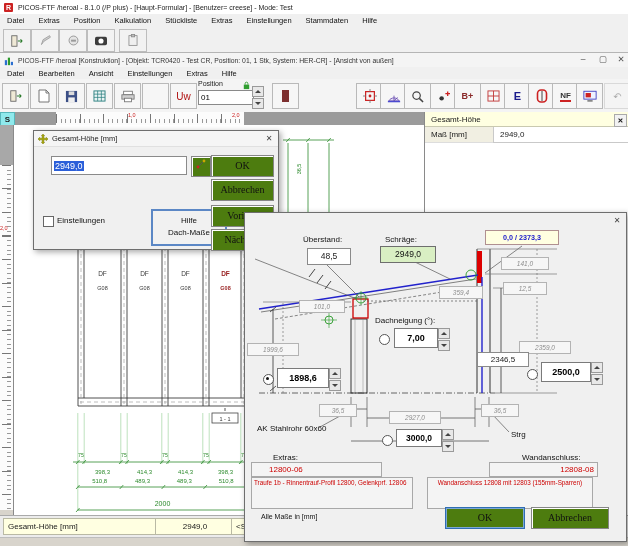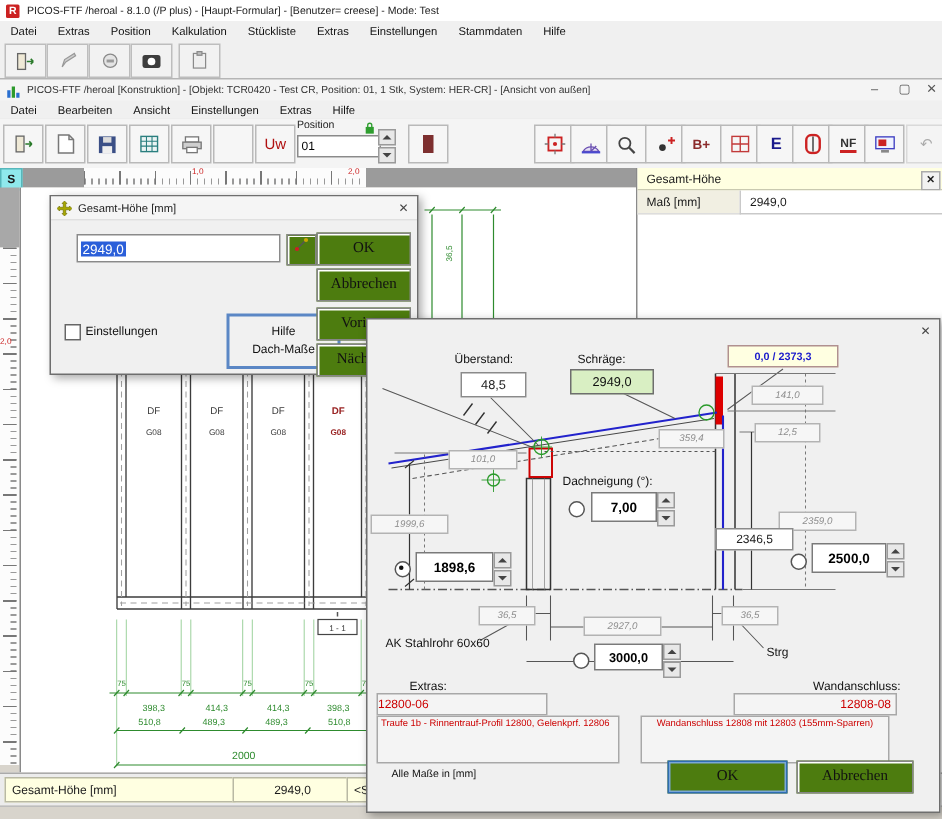--- a/index.html
+++ b/index.html
@@ -490,22 +490,22 @@
       </div>
     <div class="spin-b">
         <div class="tri-dn"></div>
       </div>
   </div>
 
   <span class="lbl" style="left:12px;top:211px;">AK Stahlrohr 60x60</span>
   <span class="lbl" style="left:266px;top:217px;">Strg</span>
 
   <span class="lbl" style="left:28px;top:240px;">Extras:</span>
-  <div class="codebox" style="left:6px;top:249px;width:112px;height:13px;padding-left:0;">12800-06</div>
+  <div class="codebox" style="left:6px;top:249px;width:112px;height:13px;padding-left:17px;">12800-06</div>
   <div class="descbox" style="left:6px;top:264px;width:162px;height:32px;">Traufe 1b - Rinnentrauf-Profil 12800, Gelenkprf. 12806</div>
-  <span class="lbl" style="left:277px;top:240px;margin-left:20px;">Wandanschluss:</span>
+  <span class="lbl" style="left:277px;top:240px;">Wandanschluss:</span>
   <div class="codebox" style="left:244px;top:249px;width:104px;height:13px;text-align:right;padding-right:3px;">12808-08</div>
   <div class="descbox" style="left:182px;top:264px;width:166px;height:32px;text-align:center;">Wandanschluss 12808 mit 12803 (155mm-Sparren)</div>
 
   <span class="lbl" style="left:16px;top:300px;font-size:7px;">Alle Maße in [mm]</span>
   <div class="btn default" style="left:200px;top:294px;width:78px;height:20px;line-height:20px;">OK</div>
   <div class="btn" style="left:286px;top:294px;width:76px;height:20px;line-height:20px;">Abbrechen</div>
 </div>
 
 </body></html>

